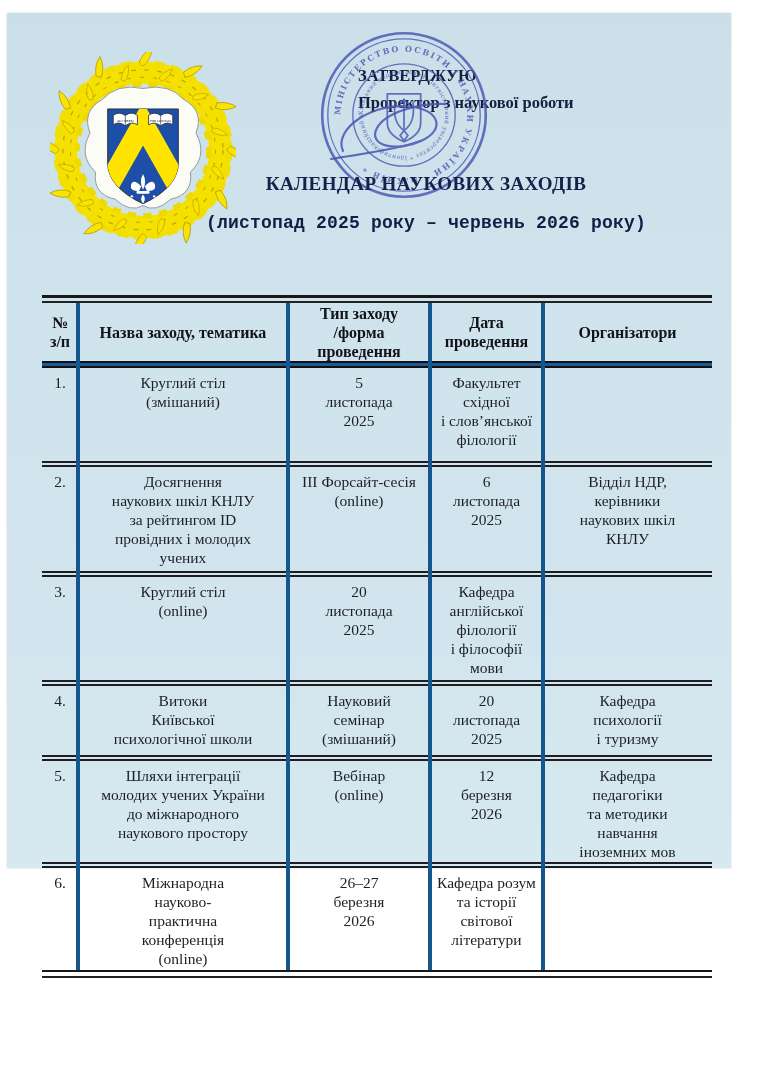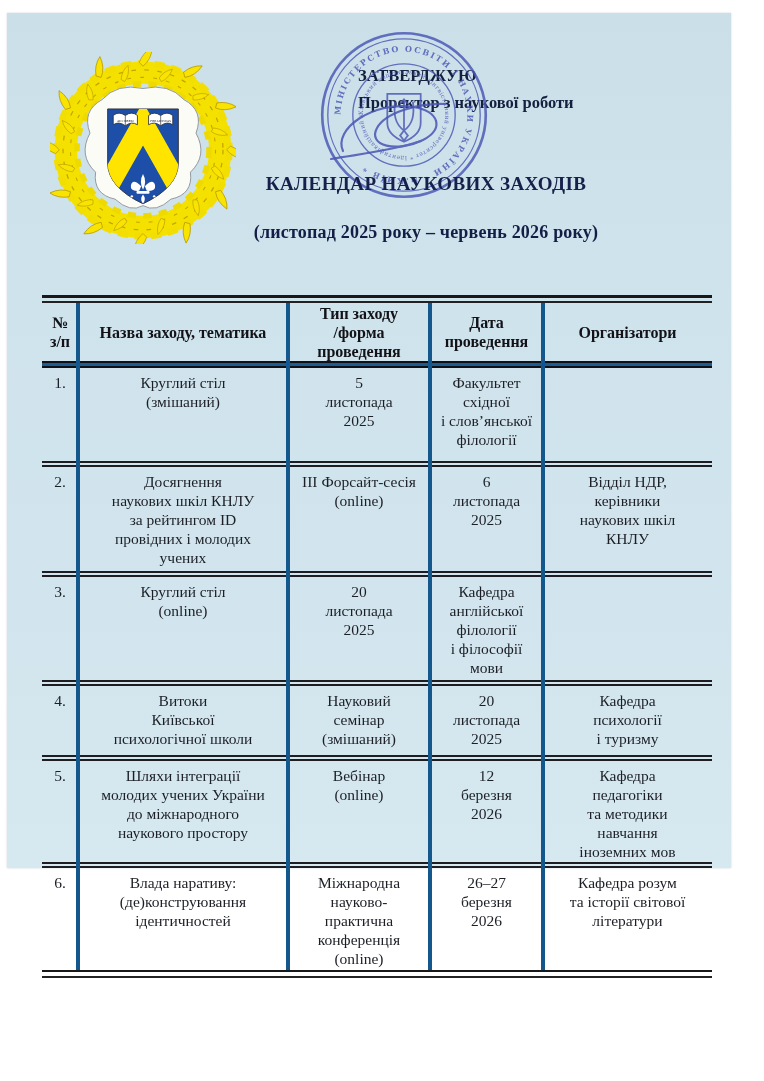--- a/index.html
+++ b/index.html
@@ -19,21 +19,21 @@
   .signature{position:absolute;left:318px;top:60px;width:165px;height:105px;opacity:.85;}
   .approval{
     position:absolute;left:351px;top:49px;width:360px;
     color:#15203f;font-weight:bold;font-size:16.5px;line-height:27px;white-space:nowrap;
   }
   .sig-line{display:inline-block;width:108px;border-bottom:2px solid #2b2b33;margin-right:7px;height:14px;}
   .title{
     position:absolute;left:119px;top:158px;width:600px;text-align:center;
     color:#16204a;font-weight:bold;font-size:19px;line-height:25px;letter-spacing:.4px;
   }
-  .subtitle{margin-top:24px;font-size:18px;letter-spacing:.2px;color:#141d45;}
+  .subtitle{margin-top:15px;font-size:18px;letter-spacing:.2px;color:#141d45;font-family:Liberation Mono, monospace;}
   
   .cal-table{position:absolute;left:35px;top:282px;width:670px;height:683px;}
   .hline{width:100%;box-sizing:border-box;}
   .line-top{height:8px;border-top:3px solid #181818;border-bottom:2px solid #222;}
   .line-band{height:7px;background:#1c5c90;border-top:2px solid #101018;border-bottom:2px solid #101018;}
   .line-sep{height:6px;border-top:2px solid #1d1d22;border-bottom:2px solid #1d1d22;}
   .line-bottom{height:8px;border-top:2px solid #181818;border-bottom:2px solid #222;}
   .vline{position:absolute;width:4px;background:#14578c;top:8px;bottom:8px;transform:translateX(-50%);}
   .vl1{left:36px}.vl2{left:246px}.vl3{left:388px}.vl4{left:501px}
   .trow{display:grid;grid-template-columns:36px 210px 142px 113px 169px;}
@@ -262,23 +262,20 @@
       <div class="cell">Кафедра
 педагогіки
 та методики
 навчання
 іноземних мов</div>
     </div>
     <div class="hline line-sep"></div>
 
     <div class="trow r6">
       <div class="cell">6.</div>
-      <div class="cell">Влада наративу:
-(де)конструювання
-ідентичностей</div>
       <div class="cell">Міжнародна
 науково-
 практична
 конференція
 (online)</div>
       <div class="cell">26–27
 березня
 2026</div>
       <div class="cell">Кафедра розум
 та історії світової

